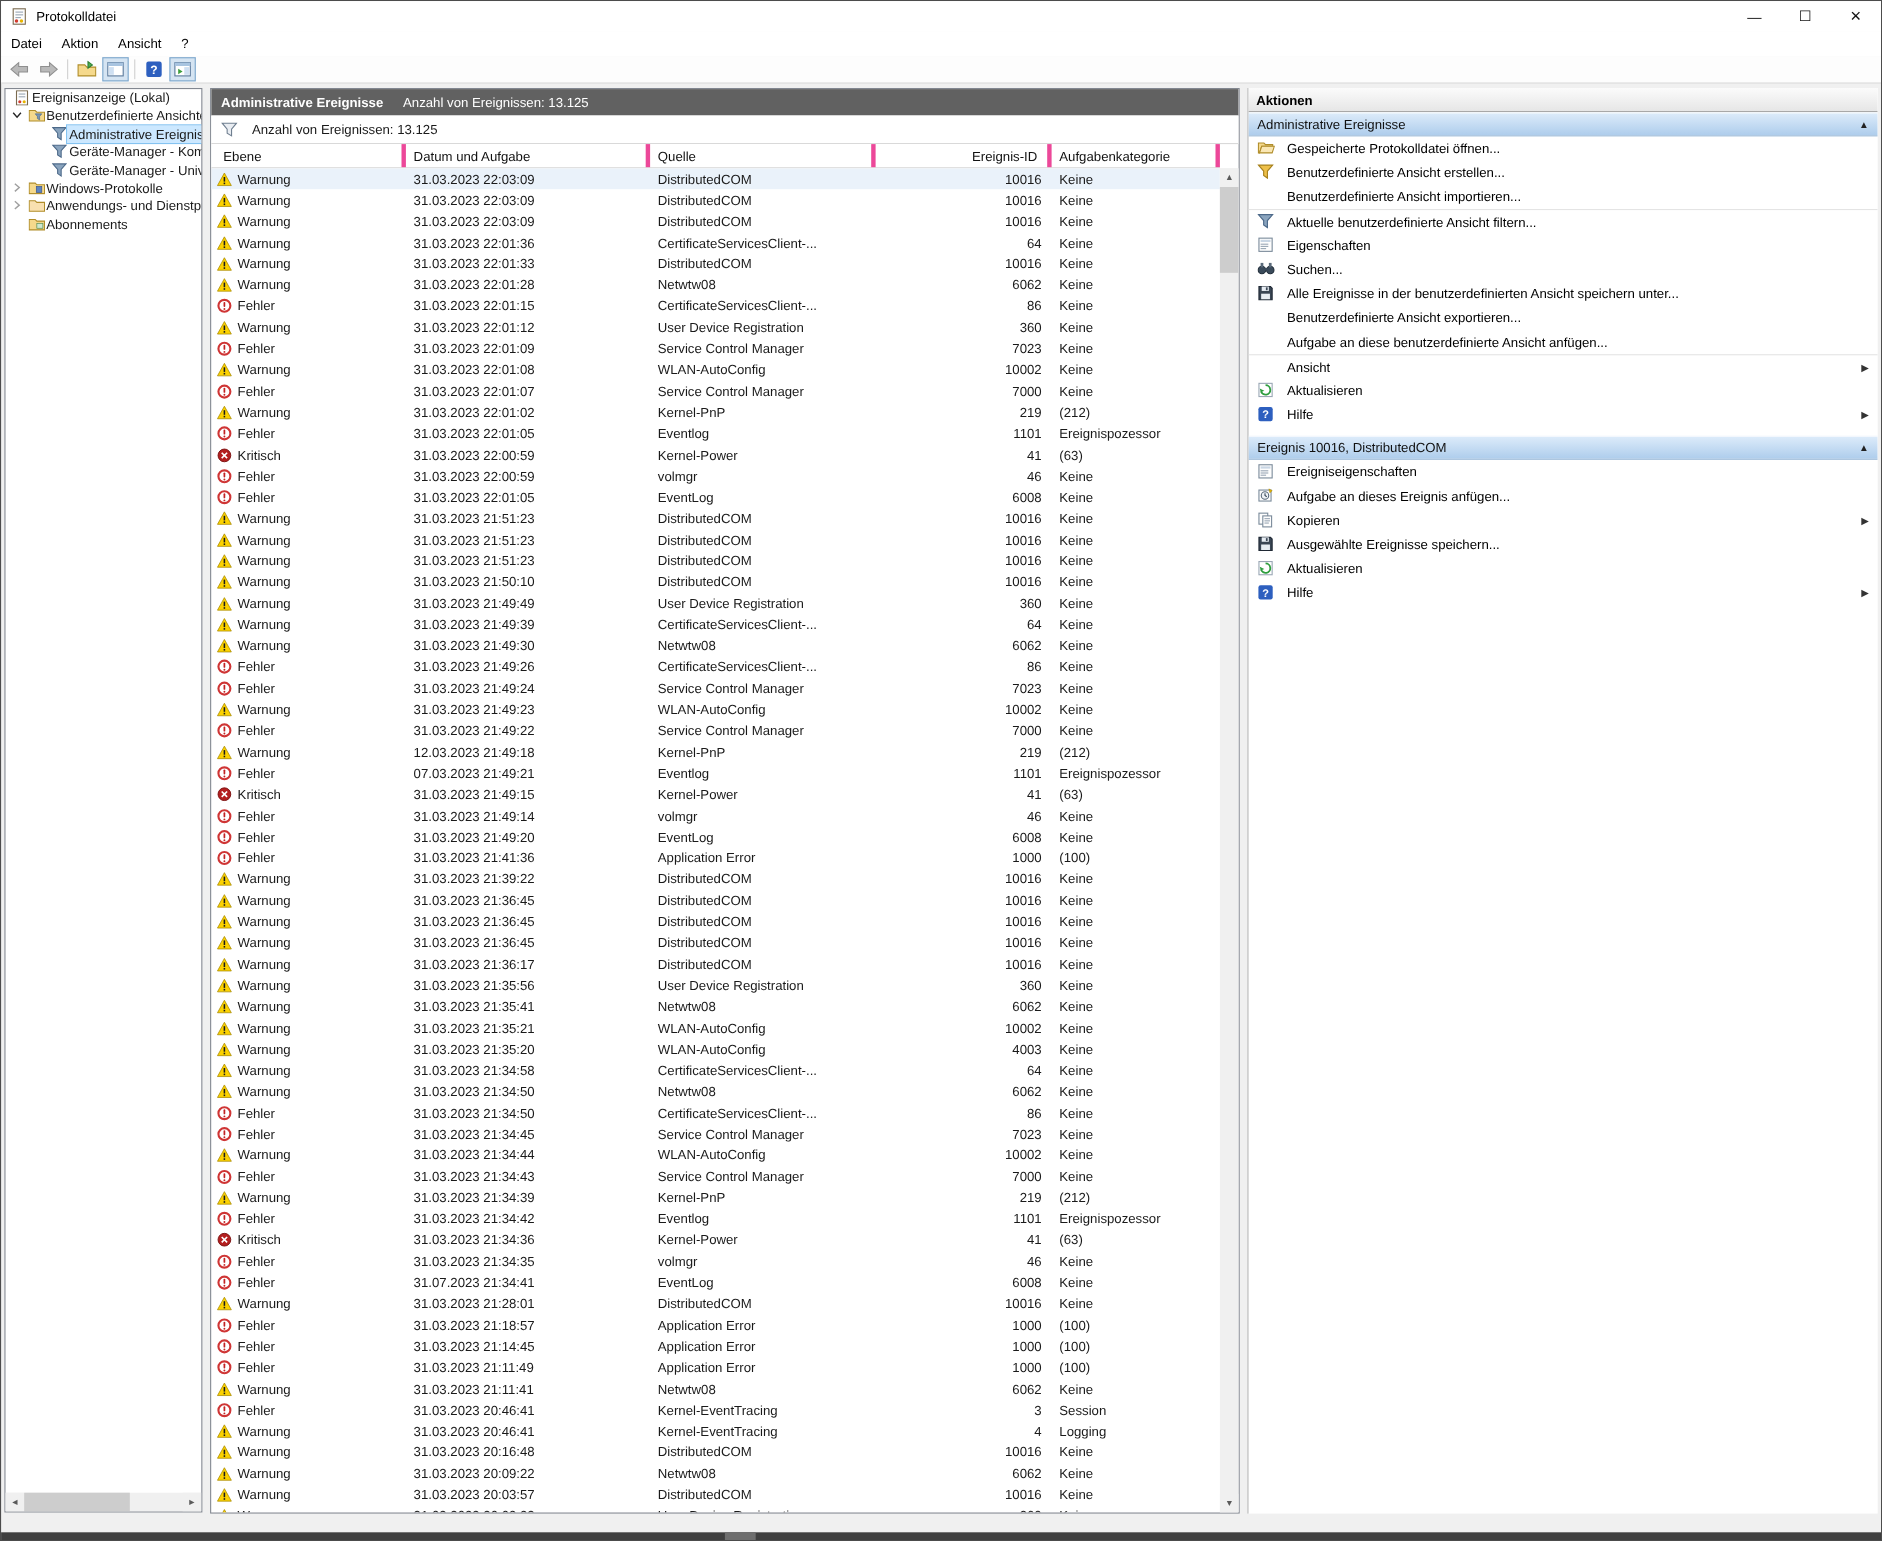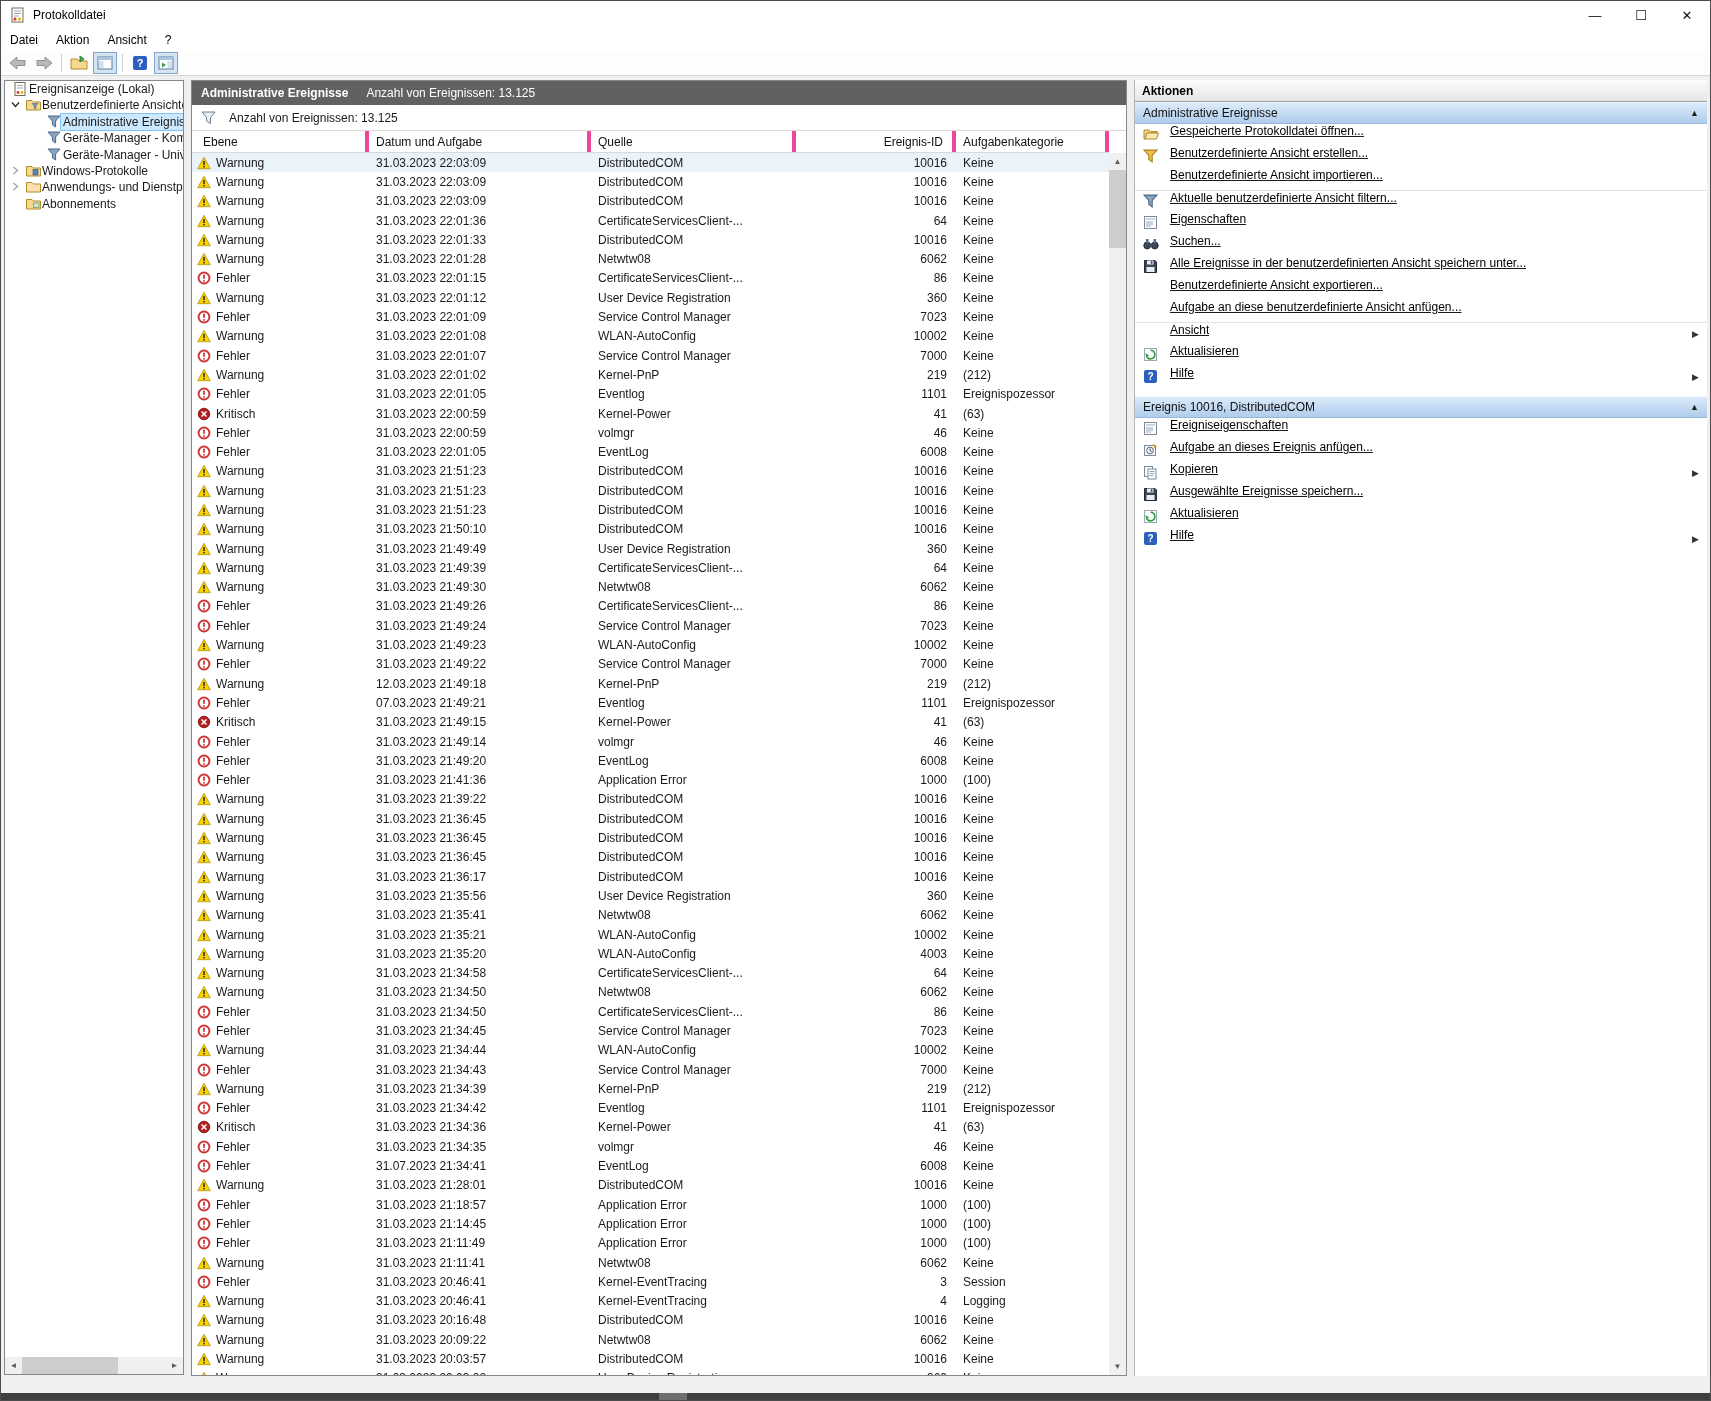--- a/index.html
+++ b/index.html
@@ -55,21 +55,21 @@
   .ecell.num{text-align:right;padding-right:9px;}
   .lvl-ico{width:14px;height:14px;flex:0 0 auto;}
   .vsb{position:absolute;top:72px;right:0;bottom:0;width:17px;background:#f0f0f0;display:flex;flex-direction:column;}
   .vsb .thumb{height:78px;background:#cdcdcd;width:17px;}
   .vsb .track{flex:1;}
   
   .actions-header{height:22px;background:linear-gradient(#fbfbfb,#e6e6e6);border-bottom:1px solid #9f9f9f;display:flex;align-items:center;padding-left:7px;font-weight:bold;color:#000;}
   .group-header{height:22px;background:linear-gradient(#dcebfa,#aecdec);border-top:1px solid #f2f7fc;border-bottom:1px solid #9ab8d8;display:flex;align-items:center;padding:0 8px;color:#111;}
   .group-header .gh-label{flex:1;}
   .group-gap{height:8px;}
-  .act-item{height:22px;display:flex;position:relative;text-decoration:underline;}
+  .act-item{height:22px;display:flex;align-items:center;position:relative;}
   .act-item.septop{border-top:1px solid #e4e4e4;}
   .act-ico{position:absolute;left:8px;top:3px;width:16px;height:16px;}
   .act-label{margin-left:35px;color:#000;overflow:hidden;white-space:nowrap;}
   .act-arrow{position:absolute;right:8px;top:6px;color:#333;font-size:9px;}
   .gh-collapse{color:#222;font-size:9px;}
   
   .bottombar{position:absolute;left:0;right:0;bottom:0;height:7px;background:#3f3f3f;}
   .bottombar .seg{position:absolute;left:658px;width:28px;top:0;bottom:0;background:#6e6e6e;}
 </style>
 </head>

